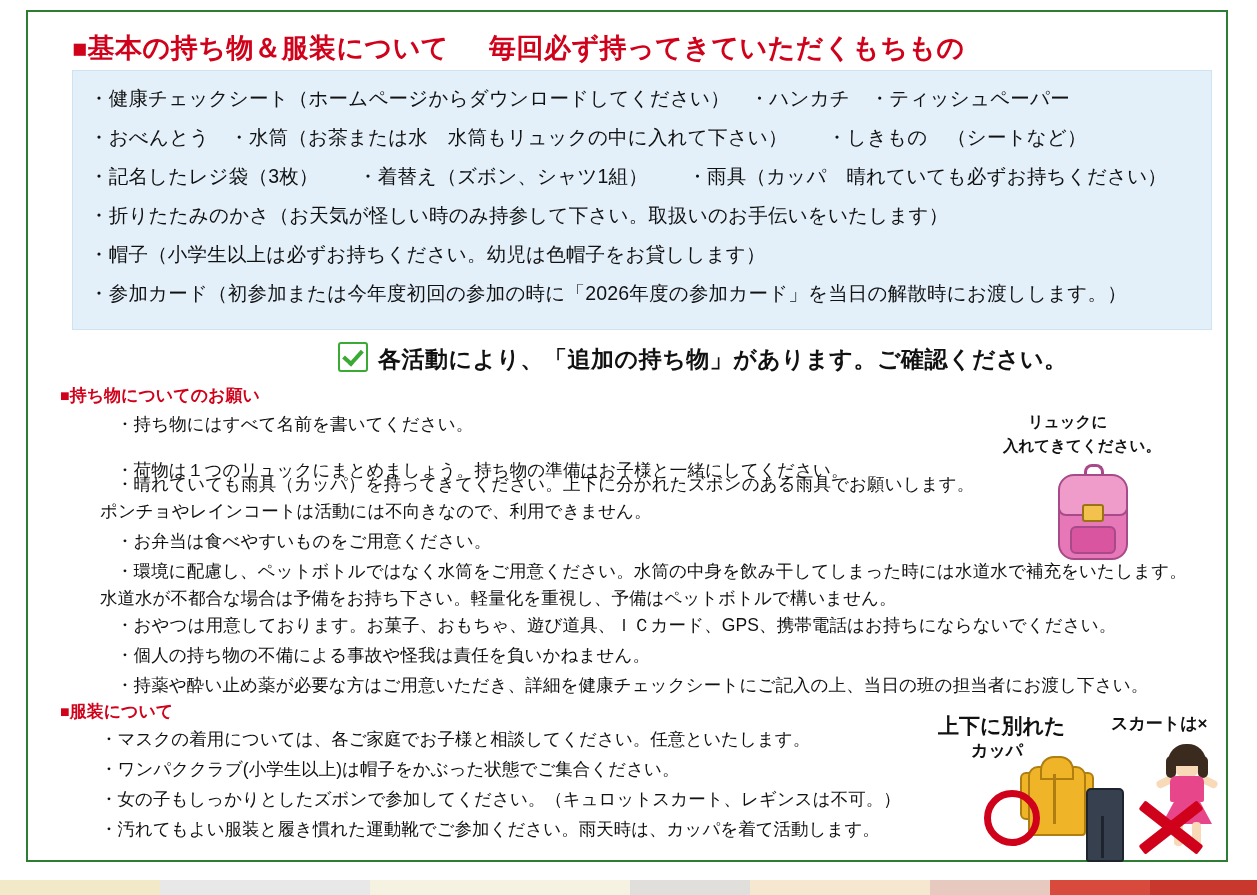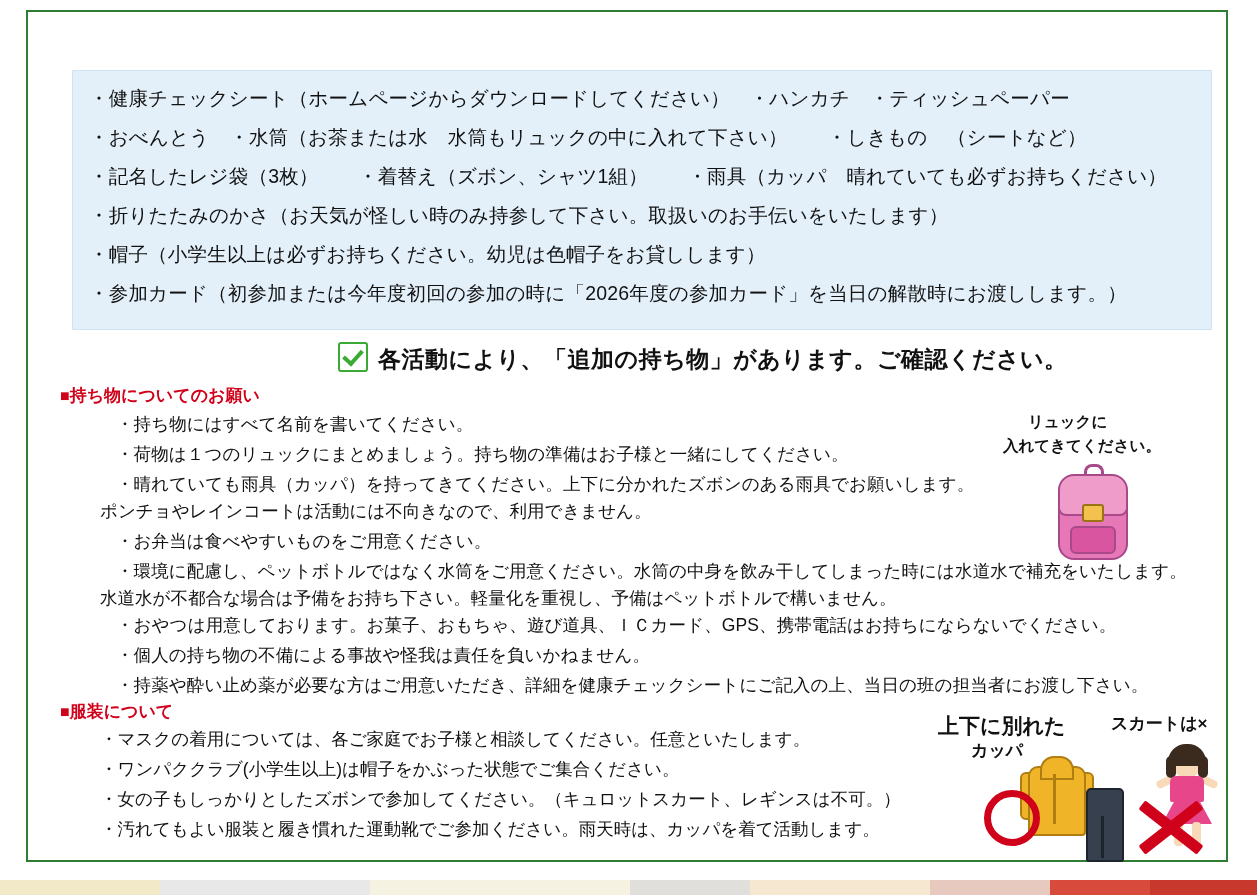--- a/index.html
+++ b/index.html
@@ -138,21 +138,21 @@
     margin-left: 44px;
   }
   .body-sub {
     position: absolute;
     left: 72px;
     font-size: 17.5px;
     color: #111111;
     white-space: nowrap;
   }
   .m1 { top: 400px; }
-  .m2 { top: 430px; }
+  .m2 { top: 446px; }
   .m3 { top: 460px; }
   .m3b { top: 487px; }
   .m4 { top: 517px; }
   .m5 { top: 547px; }
   .m5b { top: 574px; }
   .m6 { top: 601px; }
   .m7 { top: 631px; }
   .m8 { top: 661px; }
 
   .f1 { top: 715px; }
@@ -407,20 +407,23 @@
   }
   .strip-piece { position: absolute; top: 0; height: 15px; }
 </style>
 </head>
 <body>
 
 <div class="page">
 
   <div class="outer-frame">
 
+    <div class="main-heading">
+      <span class="sq">■</span><span>基本の持ち物＆服装について</span><span class="gap"></span><span>毎回必ず持ってきていただくもちもの</span>
+    </div>
 
     <div class="blue-box">
       <div class="blue-line bl1">・健康チェックシート（ホームページからダウンロードしてください）　・ハンカチ　・ティッシュペーパー</div>
       <div class="blue-line bl2">・おべんとう　・水筒（お茶または水　水筒もリュックの中に入れて下さい）　　・しきもの　（シートなど）</div>
       <div class="blue-line bl3">・記名したレジ袋（3枚）　　・着替え（ズボン、シャツ1組）　　・雨具（カッパ　晴れていても必ずお持ちください）</div>
       <div class="blue-line bl5">・帽子（小学生以上は必ずお持ちください。幼児は色帽子をお貸しします）</div>
       <div class="blue-line bl4">・折りたたみのかさ（お天気が怪しい時のみ持参して下さい。取扱いのお手伝いをいたします）</div>
       <div class="blue-line bl6">・参加カード（初参加または今年度初回の参加の時に「2026年度の参加カード」を当日の解散時にお渡しします。）</div>
     </div>
 

